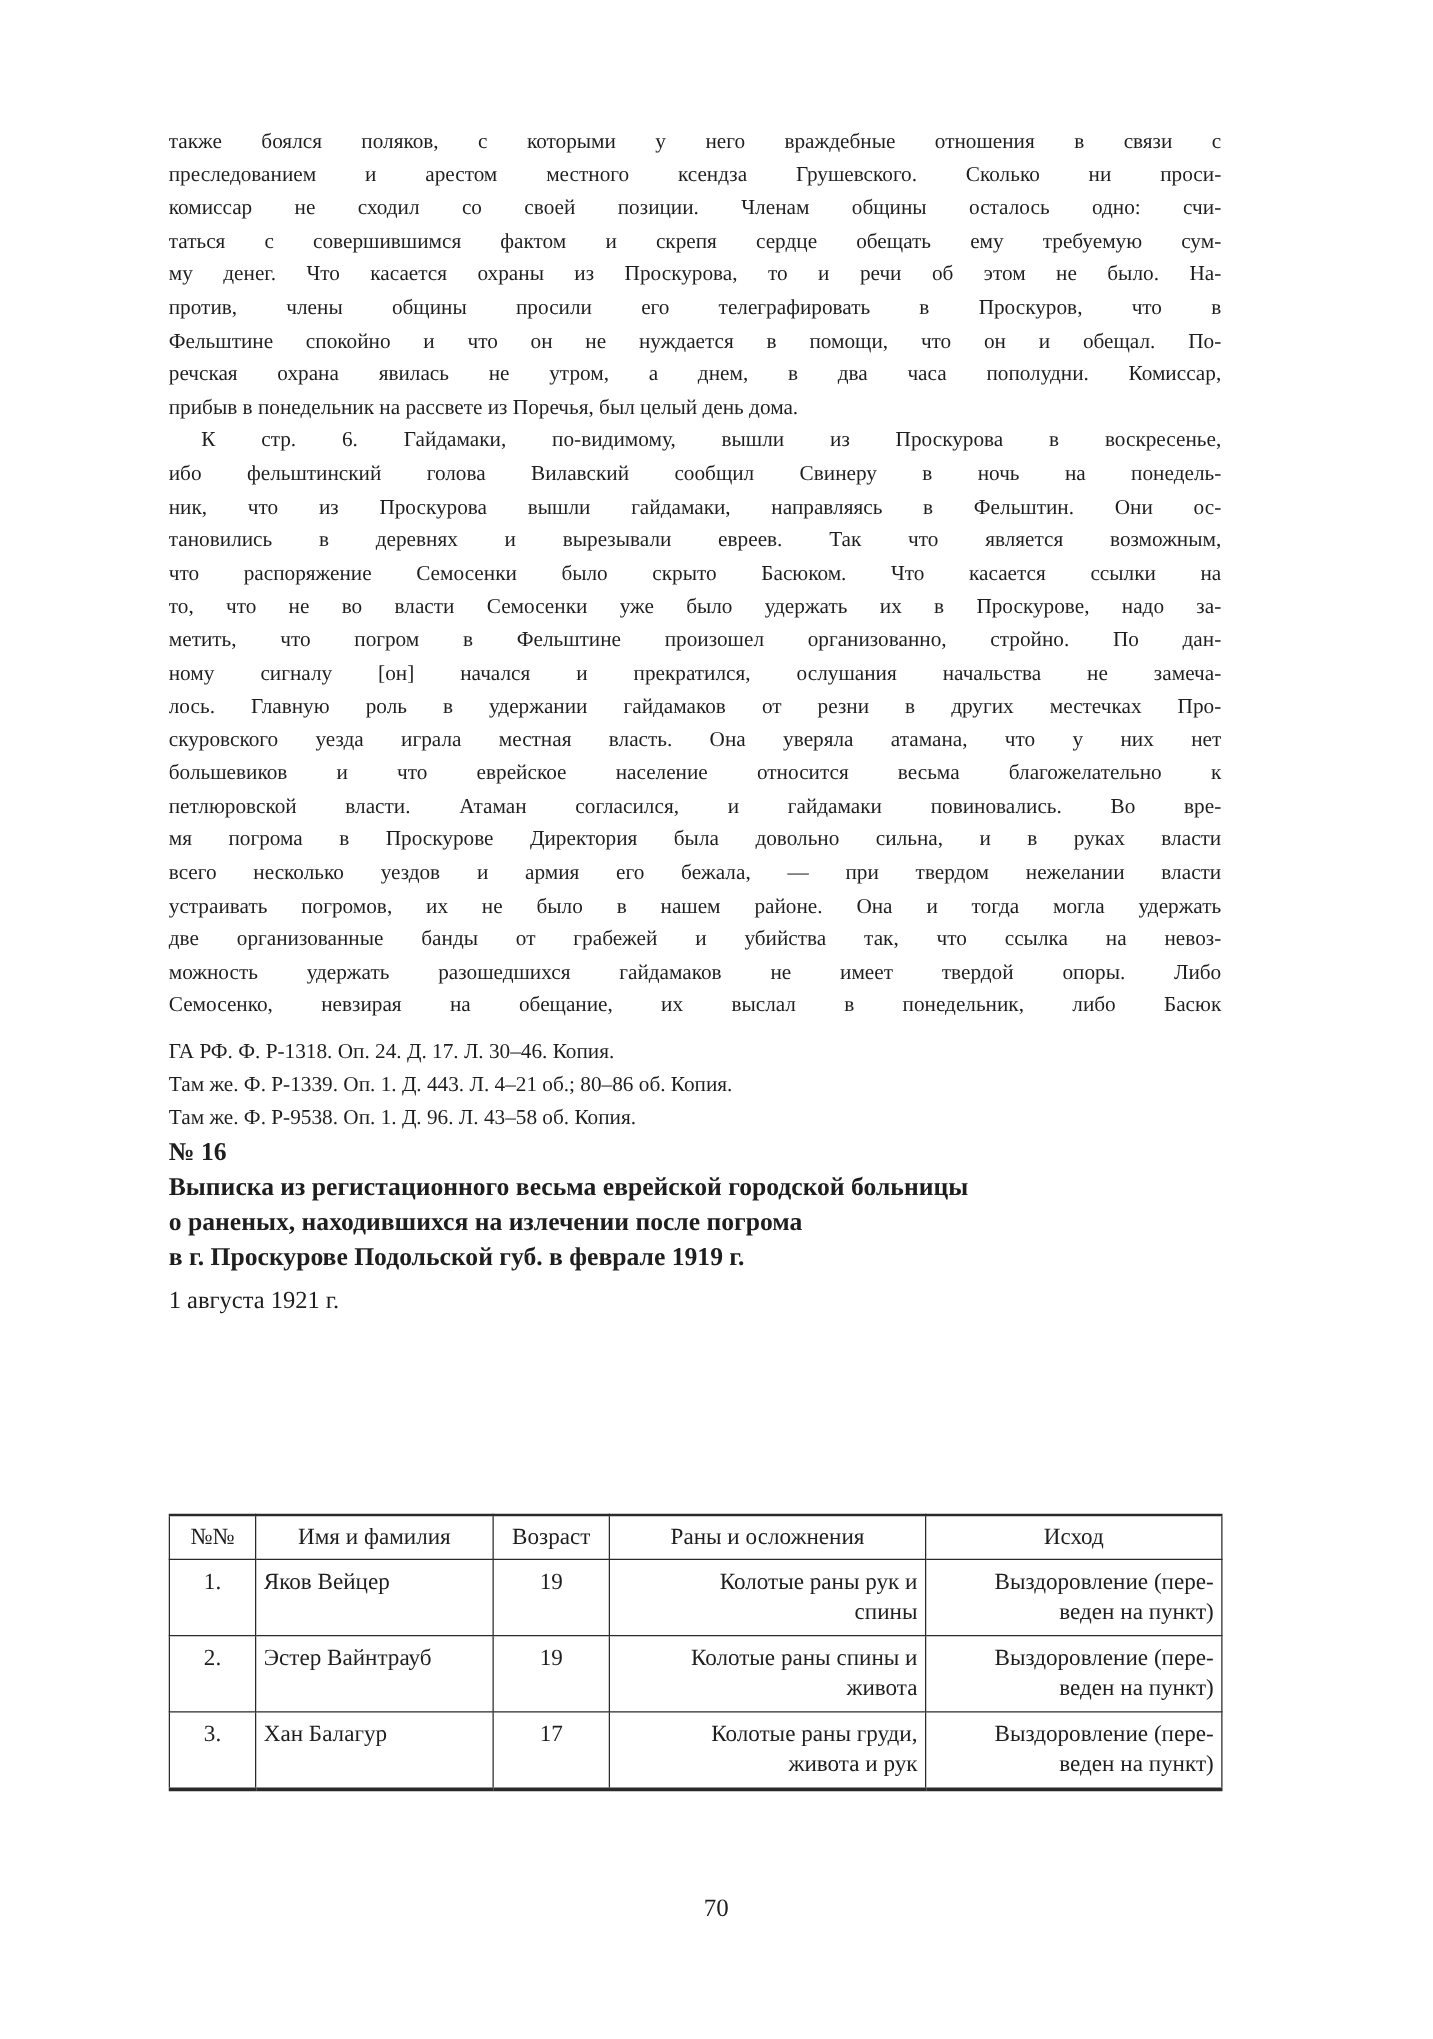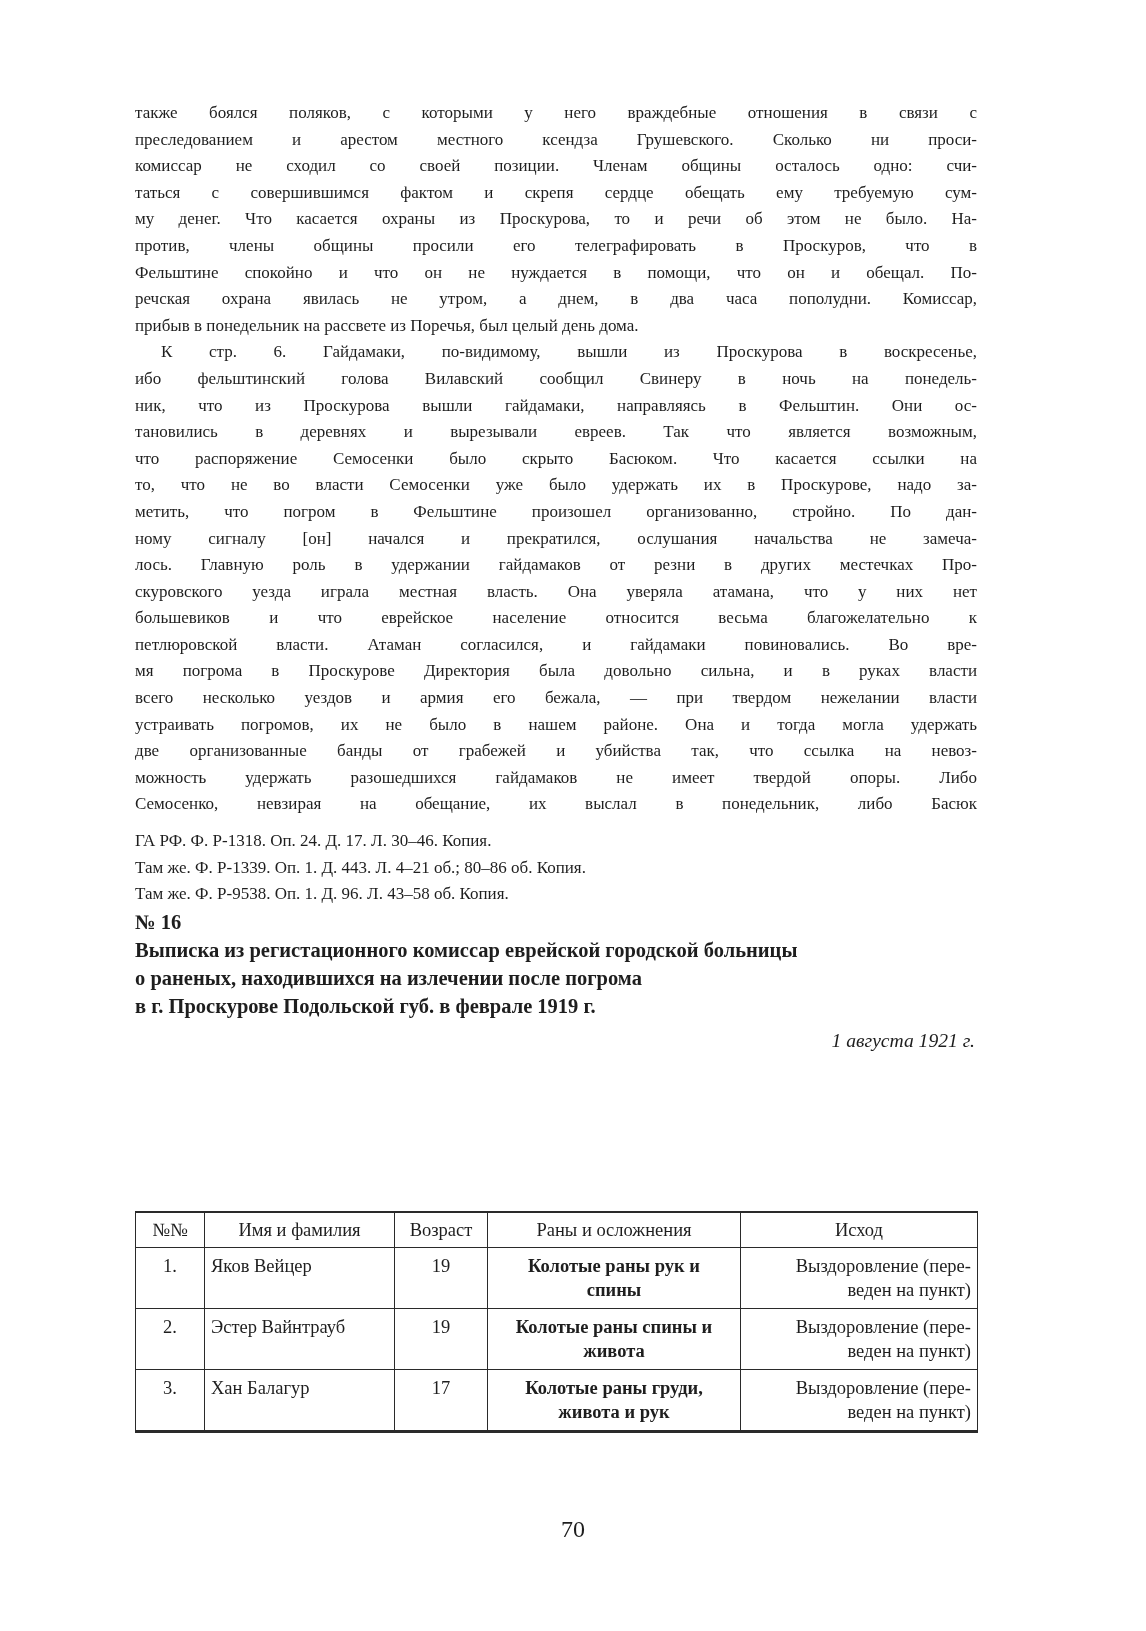--- a/index.html
+++ b/index.html
@@ -9,34 +9,34 @@
   .line { display: block; font-size: 17px; line-height: 26.6px; height: 26.6px;
           text-align: justify; text-align-last: justify; white-space: nowrap; overflow: visible; }
   .line.last { text-align-last: left; }
   .line.indent { padding-left: 26px; }
   .para { margin: 0; }
   .sources { margin-top: 10px; }
   .sources .line { text-align: left; text-align-last: left; }
   .doc-number { font-weight: bold; font-size: 20.5px; line-height: 28px; }
   .doc-title { font-weight: bold; font-size: 20.5px; line-height: 28px; }
   .doc-title .tl { display: block; text-align: left; white-space: nowrap; }
-  .doc-date { text-align: right; font-style: italic; font-size: 19.6px; line-height: 26px; margin-top: 8px; padding-right: 2px; }
+  .doc-date { text-align: left; font-size: 19.6px; line-height: 26px; margin-top: 8px; padding-right: 2px; }
   table.journal { position: absolute; left: 135px; top: 1211px; width: 843px; border-collapse: collapse;
                   font-size: 18.5px; line-height: 24px; }
   table.journal th, table.journal td { border: 1.5px solid #2a2a2a; vertical-align: top; padding: 0 6px; }
   table.journal th { font-weight: normal; text-align: center; height: 34px; vertical-align: middle; }
   table.journal td { height: 60px; padding-top: 6px; padding-bottom: 6px; box-sizing: border-box; }
   table.journal tr.last td { border-bottom: 3px solid #2a2a2a; }
   table.journal { border-top: 2px solid #2a2a2a; }
   .c-num { width: 56px; text-align: center; }
   .c-name { width: 177px; text-align: left; }
   .c-age { width: 80px; text-align: center; }
-  .c-wounds { width: 240px; text-align: center; font-weight: bold; }
+  .c-wounds { width: 240px; text-align: right; }
   .c-outcome { text-align: right; }
-  .page-number { position: absolute; left: 0; width: 1146px; top: 1516px; text-align: center; font-size: 24px; }
+  .page-number { position: absolute; left: 0; width: 1146px; top: 1516px; text-align: center; font-size: 20px; }
 </style>
 </head>
 <body>
 
 <div class="page">
   <div class="para">
     <span class="line">также боялся поляков, с которыми у него враждебные отношения в связи с</span>
     <span class="line">преследованием и арестом местного ксендза Грушевского. Сколько ни проси-</span>
     <span class="line">комиссар не сходил со своей позиции. Членам общины осталось одно: счи-</span>
     <span class="line">таться с совершившимся фактом и скрепя сердце обещать ему требуемую сум-</span>
@@ -67,21 +67,21 @@
     <span class="line">Семосенко, невзирая на обещание, их выслал в понедельник, либо Басюк</span>
   </div>
   <div class="sources">
     <span class="line">ГА РФ. Ф. Р-1318. Оп. 24. Д. 17. Л. 30–46. Копия.</span>
     <span class="line">Там же. Ф. Р-1339. Оп. 1. Д. 443. Л. 4–21 об.; 80–86 об. Копия.</span>
     <span class="line">Там же. Ф. Р-9538. Оп. 1. Д. 96. Л. 43–58 об. Копия.</span>
   </div>
 
   <div class="doc-number">№ 16</div>
   <div class="doc-title">
-    <span class="tl">Выписка из регистационного комиссар еврейской городской больницы</span>
+    <span class="tl">Выписка из регистационного весьма еврейской городской больницы</span>
     <span class="tl">о раненых, находившихся на излечении после погрома</span>
     <span class="tl">в г. Проскурове Подольской губ. в феврале 1919 г.</span>
   </div>
   <div class="doc-date">1 августа 1921 г.</div>
 </div>
 
 <table class="journal">
   <thead>
     <tr>
       <th class="c-num">№№</th>

